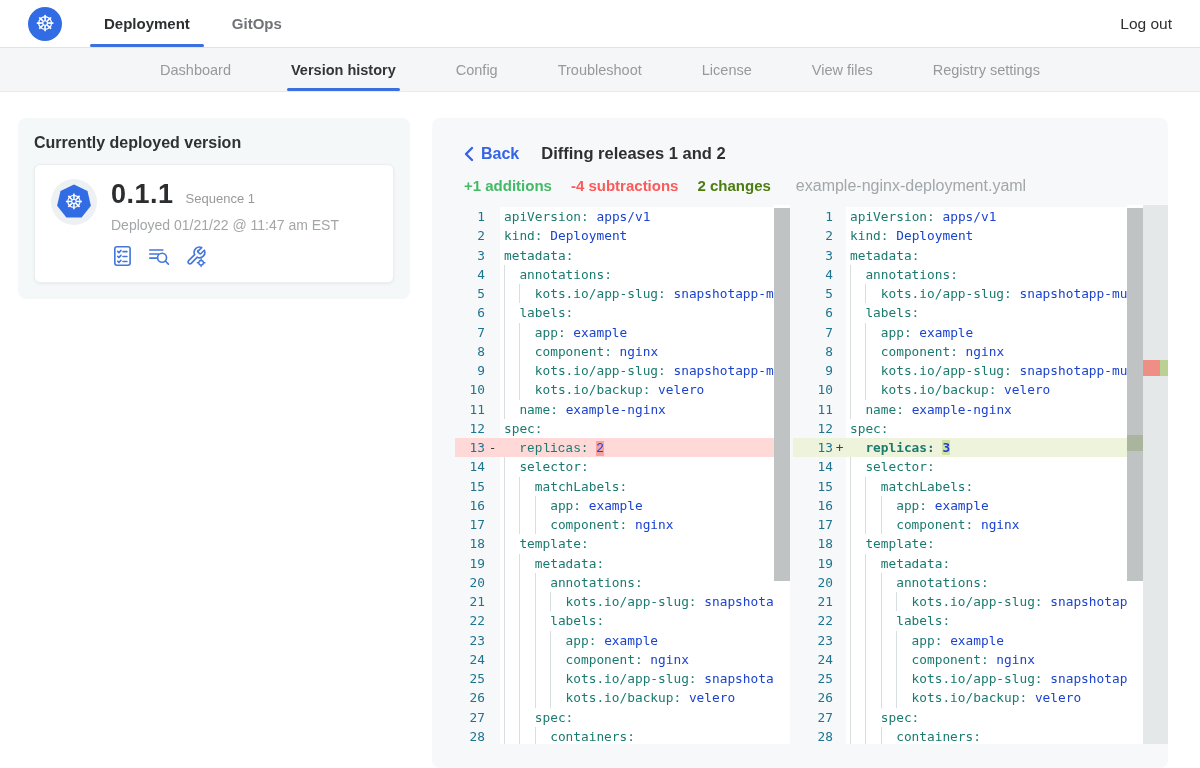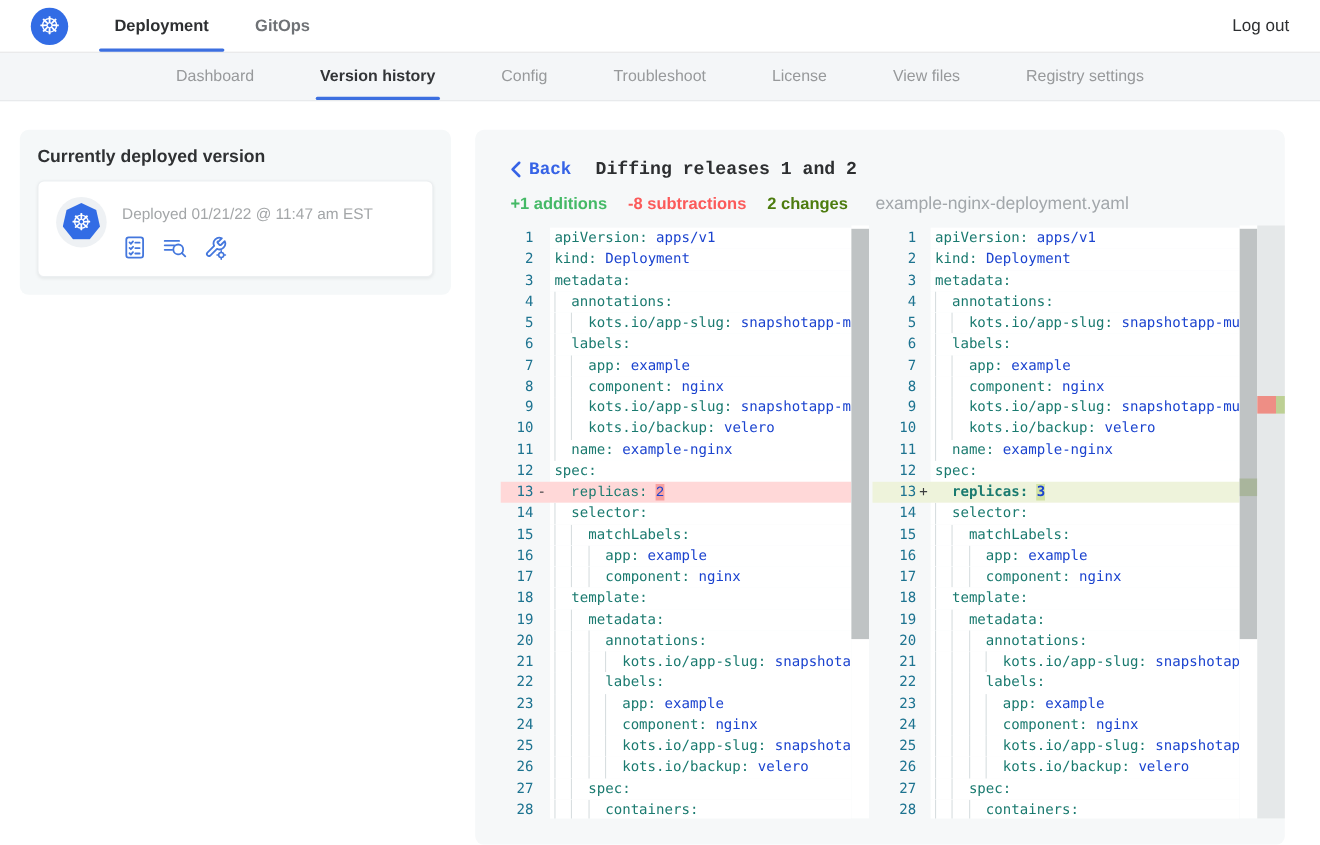--- a/index.html
+++ b/index.html
@@ -47,21 +47,21 @@
             clip-path:polygon(50% 4%, 85.5% 21%, 94.5% 60%, 70% 91%, 30% 91%, 5.5% 60%, 14.5% 21%); }
   .ver-row { display:flex; align-items:baseline; gap:12px; }
   .ver { font-size:27px; font-weight:800; color:#2b2d2f; letter-spacing:.5px; }
   .seq { font-size:13px; color:#97999b; }
   .deployed-at { font-size:14px; color:#a3a6a8; margin-top:7px; }
   .icon-row { display:flex; gap:12px; margin-top:11px; }
   .act-icon { cursor:pointer; display:block; }
 
   
   .diff-card { flex:1; background:#f6f8f9; border-radius:8px; height:650px; overflow:hidden; }
-  .diff-head { display:flex; margin:26px 18px 0 32px;font-family:Liberation Mono, monospace; }
+  .diff-head { display:flex; margin:26px 18px 0 32px; }
   .back { display:flex; align-items:center; gap:7px; color:#3663e6; font-size:16px;
           font-weight:700; text-decoration:none; cursor:pointer; }
   .diff-title { font-size:16.5px; font-weight:700; color:#2d2f31; margin-left:22px; }
   .diff-stats { display:flex; align-items:baseline; gap:19px; margin:14px 18px 0 32px; font-size:15px; }
   .adds { color:#44b966; font-weight:700; }
   .subs { color:#fb5a5a; font-weight:700; }
   .chg  { color:#4d7c0f; font-weight:700; }
   .fname { color:#a2a7ab; font-size:16px; margin-left:6px; }
 
   
@@ -120,20 +120,24 @@
 
 <main class="main">
 
   <aside class="deployed-panel">
     <h2>Currently deployed version</h2>
     <div class="version-card">
       <div class="k8s-badge">
         <div class="k8s-hept">☸</div>
       </div>
       <div>
+        <div class="ver-row">
+          <span class="ver">0.1.1</span>
+          <span class="seq">Sequence 1</span>
+        </div>
         <div class="deployed-at">Deployed 01/21/22 @ 11:47 am EST</div>
         <div class="icon-row">
           <svg class="act-icon" width="24" height="24" viewBox="0 0 22 22" fill="none" stroke="#4477dd" stroke-width="1.5" stroke-linecap="round" stroke-linejoin="round">
             <rect x="3.5" y="2.5" width="14" height="17" rx="2"></rect>
             <polyline points="6.2,6.8 7.3,7.9 9.1,5.9"></polyline>
               <line x1="11" y1="7" x2="14.6" y2="7"></line>
             <polyline points="6.2,11.3 7.3,12.4 9.1,10.4"></polyline>
               <line x1="11" y1="11.5" x2="14.6" y2="11.5"></line>
             <polyline points="6.2,15.8 7.3,16.9 9.1,14.9"></polyline>
               <line x1="11" y1="16" x2="14.6" y2="16"></line>
@@ -165,21 +169,21 @@
       <a class="back">
         <svg width="10" height="16" viewBox="0 0 10 16">
             <polyline points="8,2 2,8 8,14" fill="none" stroke="#3663e6" stroke-width="2.4" stroke-linecap="round" stroke-linejoin="round"></polyline>
           </svg>
         <span>Back</span>
       </a>
       <h1 class="diff-title">Diffing releases 1 and 2</h1>
     </div>
     <div class="diff-stats">
       <span class="adds">+1 additions</span>
-      <span class="subs">-8 subtractions</span>
+      <span class="subs">-4 subtractions</span>
       <span class="chg">2 changes</span>
       <span class="fname">example-nginx-deployment.yaml</span>
     </div>
     <div class="panes">
       <div class="pane pane-left" id="pane-left">
           <div class="code-col">
             <div class="crow">
               <span class="ln" style="width: 30px;">1</span>
               <span class="mk" style="width: 15px;"></span>
               <div class="cc"><span class="txt" style="padding-left: 4px;"><span class="k">apiVersion:</span> <span class="v">apps/v1</span></span></div>

